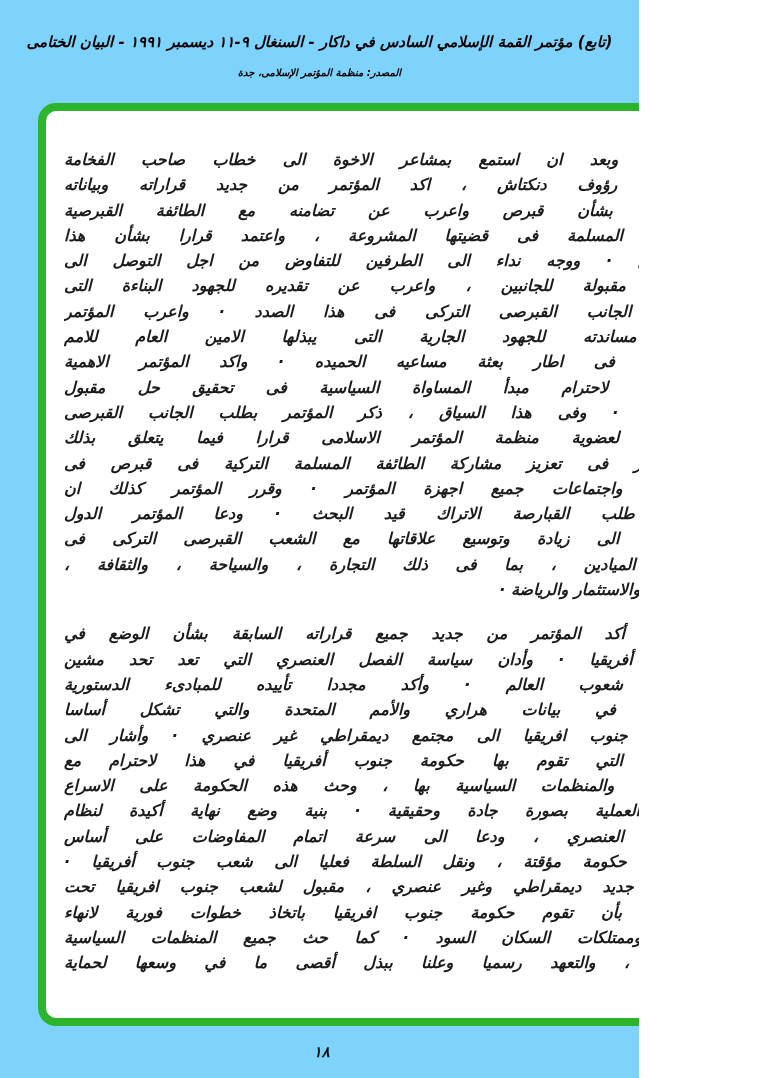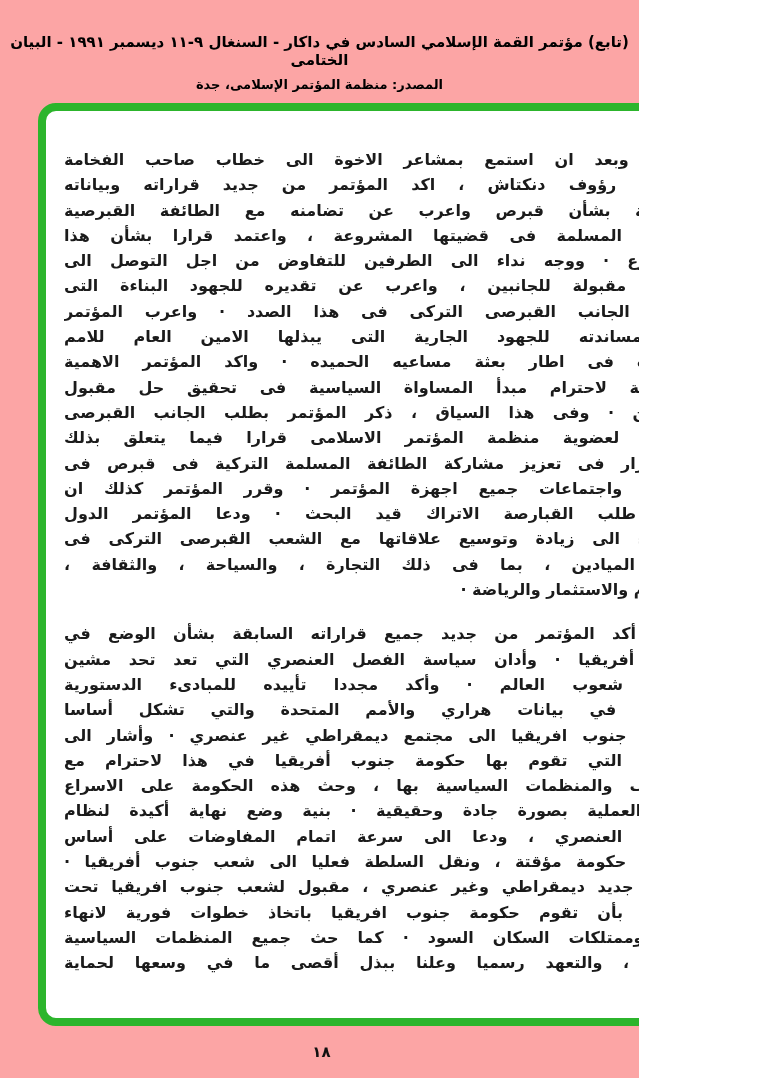--- a/index.html
+++ b/index.html
@@ -1,42 +1,43 @@
 <!DOCTYPE html>
 <html lang="ar"><head>
 <meta charset="utf-8">
 <style>
   * { margin: 0; padding: 0; box-sizing: border-box; }
   html, body { background: #ffffff; }
   .scan-page {
     position: relative;
     width: 639px;
     height: 1078px;
-    background: #fca5a5;
+    background: #7dd3fc;
     font-family: "DejaVu Sans", sans-serif;
     overflow: hidden;
+    font-style: italic;
   }
   
   .doc-header {
     position: absolute;
     top: 33px;
     left: 0;
     right: 0;
     text-align: center;
     direction: rtl;
     color: #000000;
   }
   .doc-title {
     font-size: 15px;
     font-weight: bold;
     letter-spacing: 0.2px;
   }
   .doc-source {
-    margin-top: 8px;
-    font-size: 13px;
+    margin-top: 16px;
+    font-size: 10px;
     font-weight: bold;
   }
   
   .content-frame {
     position: absolute;
     left: 38px;
     top: 103px;
     width: 681px;
     height: 923px;
     border: 8px solid var(--frame-color, #2cb52c);

